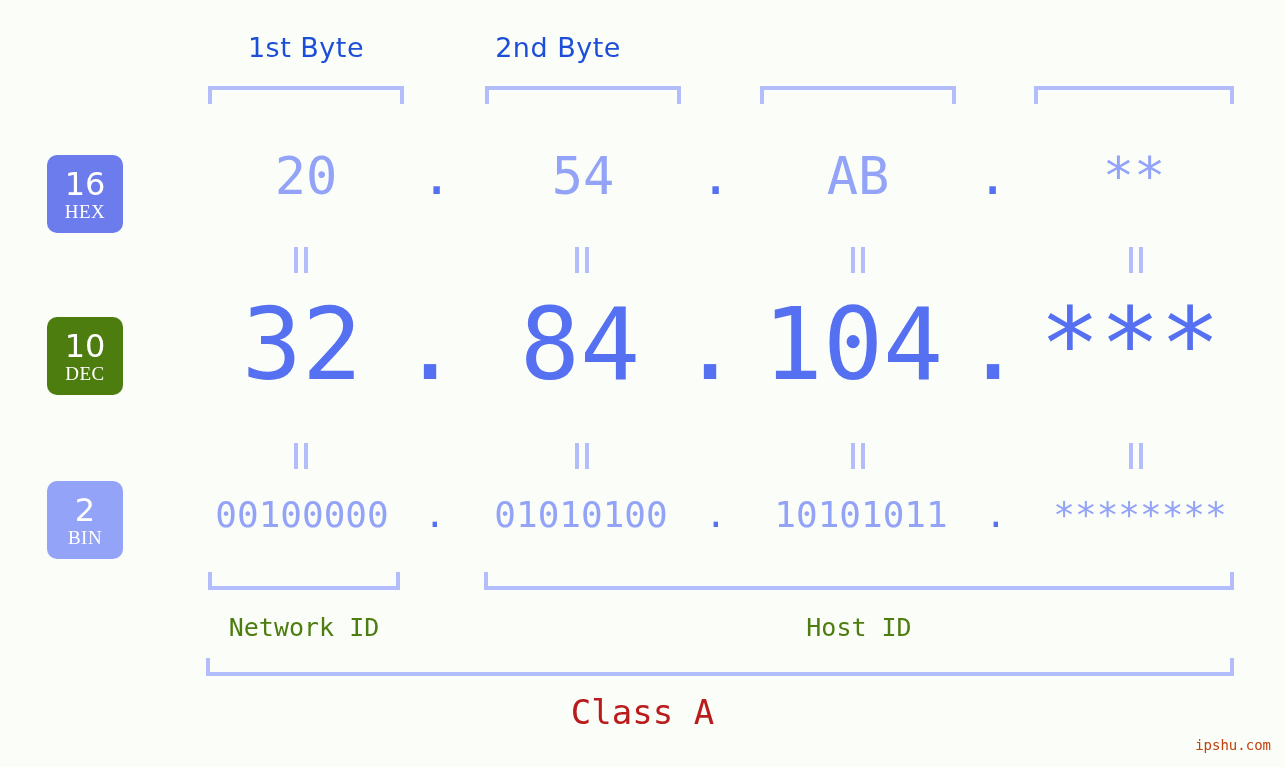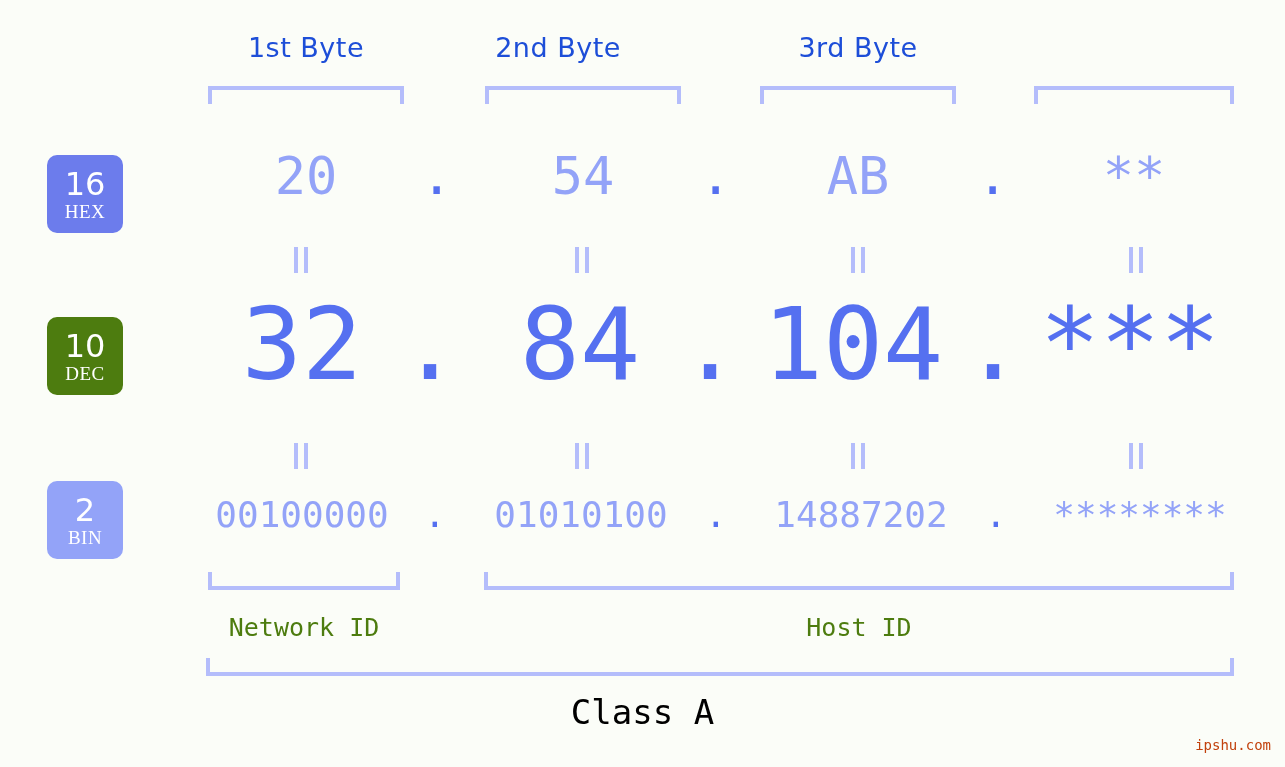--- a/index.html
+++ b/index.html
@@ -167,21 +167,21 @@
     white-space: nowrap;
     top: 613px;
   }
 
   
   #class-label {
     position: absolute;
     top: 692px;
     font-family: "DejaVu Sans Mono", monospace;
     font-size: 34px;
-    color: #000000;
+    color: #b91c1c;
     white-space: nowrap;
     text-align: center;
     left: 0;
     width: 1285px;
   }
 
   
   #watermark {
     position: absolute;
     right: 14px;
@@ -195,23 +195,20 @@
 </head>
 <body>
 
 <div id="stage">
 
   <div class="byte-header" style="left:208px; width:196px;">
     <span>1st Byte</span>
   </div>
   <div class="byte-header" style="left:460px; width:196px;">
     <span>2nd Byte</span>
-  </div>
-  <div class="byte-header" style="left:760px; width:196px;">
-    <span>3rd Byte</span>
   </div>
 
   <div class="bracket-top" style="left:208px; top:86px; width:196px;"></div>
   <div class="bracket-top" style="left:485px; top:86px; width:196px;"></div>
   <div class="bracket-top" style="left:760px; top:86px; width:196px;"></div>
   <div class="bracket-top" style="left:1034px; top:86px; width:200px;"></div>
 
   <div class="base-badge" id="badge-hex">
     <span class="num">16</span>
     <span class="name">HEX</span>
@@ -277,21 +274,21 @@
   <div class="eq" style="left:1125px; top:442px;">
       <i></i>
       <i></i>
     </div>
 
   <div class="row-bin">
     <div class="val" style="left:204px; width:196px;">00100000</div>
     <div class="dot" style="left:424px;">.</div>
     <div class="val" style="left:483px; width:196px;">01010100</div>
     <div class="dot" style="left:705px;">.</div>
-    <div class="val" style="left:763px; width:196px;">14887202</div>
+    <div class="val" style="left:763px; width:196px;">10101011</div>
     <div class="dot" style="left:985px;">.</div>
     <div class="val" style="left:1040px; width:200px;">********</div>
   </div>
 
   <div class="bracket-bottom" style="left:208px; top:572px; width:192px;"></div>
   <div class="bracket-bottom" style="left:484px; top:572px; width:750px;"></div>
 
   <div class="id-label" style="left:208px; width:192px;">
     <span>Network ID</span>
   </div>

